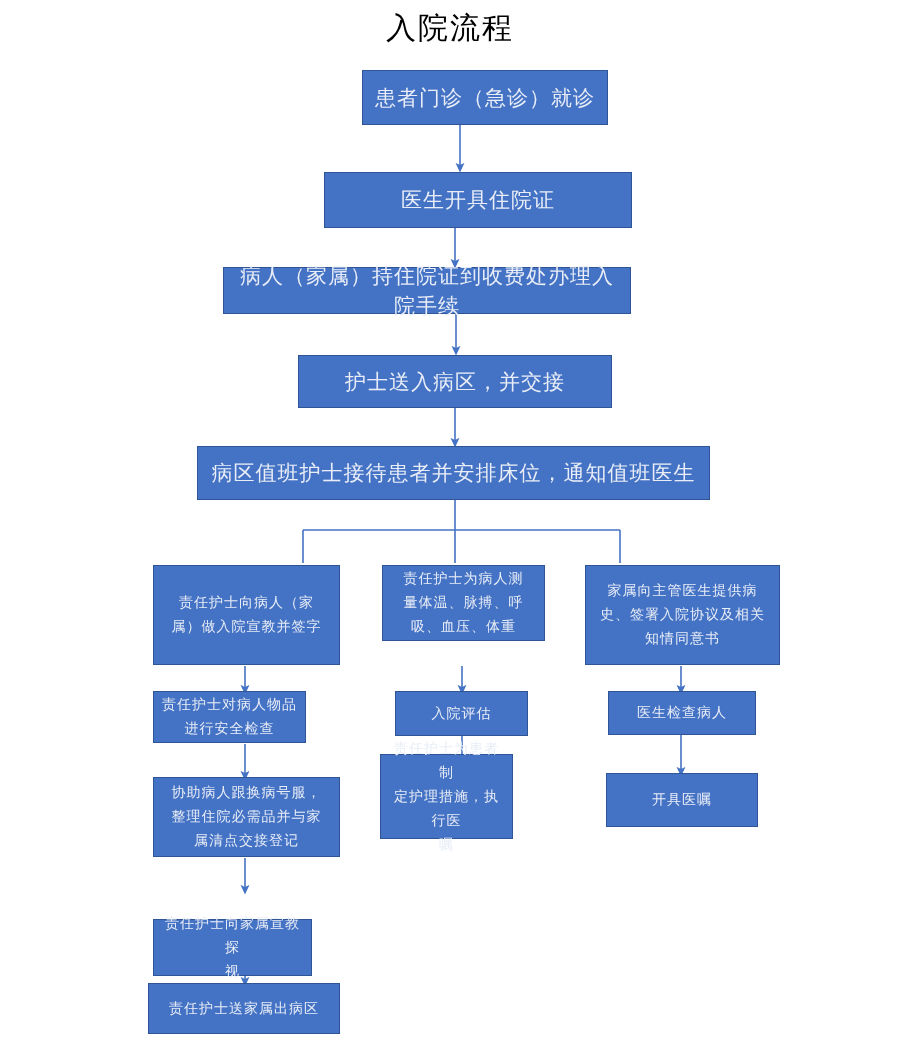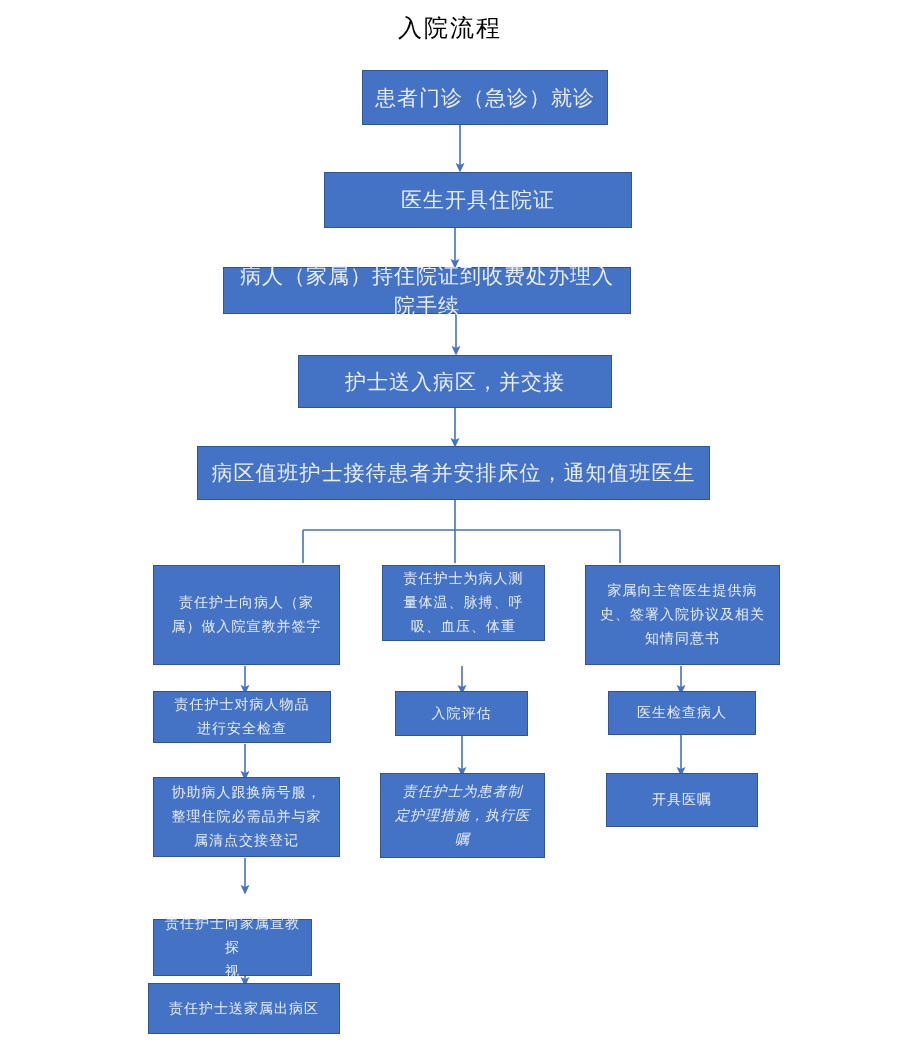--- a/index.html
+++ b/index.html
@@ -16,21 +16,21 @@
     height: 1051px;
     background: #ffffff;
     overflow: hidden;
   }
   #title {
     position: absolute;
     left: 0;
     top: 8px;
     width: 900px;
     text-align: center;
-    font-size: 24px;
+    font-size: 30px;
     line-height: 40px;
     color: #000000;
     font-family: "Liberation Serif", "DejaVu Serif", serif;
     letter-spacing: 2px;
   }
   .node {
     position: absolute;
     box-sizing: border-box;
     background: #4472C4;
     border: 1px solid #2F5597;
@@ -113,21 +113,21 @@
 
   <div class="node main-node" style="left:197px; top:446px; width:513px; height:54px;">
     <span class="txt">病区值班护士接待患者并安排床位，通知值班医生</span>
   </div>
 
   <div class="node sub-node" style="left:153px; top:565px; width:187px; height:100px;font-family:Liberation Serif, serif;">
     <span class="txt">责任护士向病人（家
 属）做入院宣教并签字</span>
   </div>
 
-  <div class="node sub-node" style="left:153px; top:691px; width:178px; height:52px;">
+  <div class="node sub-node" style="left:153px; top:691px; width:153px; height:52px;">
     <span class="txt">责任护士对病人物品
 进行安全检查</span>
   </div>
 
   <div class="node sub-node" style="left:153px; top:777px; width:187px; height:80px;">
     <span class="txt">协助病人跟换病号服，
 整理住院必需品并与家
 属清点交接登记</span>
   </div>
 
@@ -143,21 +143,21 @@
   <div class="node sub-node" style="left:382px; top:565px; width:163px; height:76px;">
     <span class="txt">责任护士为病人测
 量体温、脉搏、呼
 吸、血压、体重</span>
   </div>
 
   <div class="node sub-node" style="left:395px; top:691px; width:133px; height:45px;">
     <span class="txt">入院评估</span>
   </div>
 
-  <div class="node sub-node" style="left:380px; top:773px; width:165px; height:85px;font-style:italic;">
+  <div class="node sub-node" style="left:380px; top:754px; width:133px; height:85px;">
     <span class="txt">责任护士为患者制
 定护理措施，执行医
 嘱</span>
   </div>
 
   <div class="node sub-node" style="left:585px; top:565px; width:195px; height:100px;">
     <span class="txt">家属向主管医生提供病
 史、签署入院协议及相关
 知情同意书</span>
   </div>

